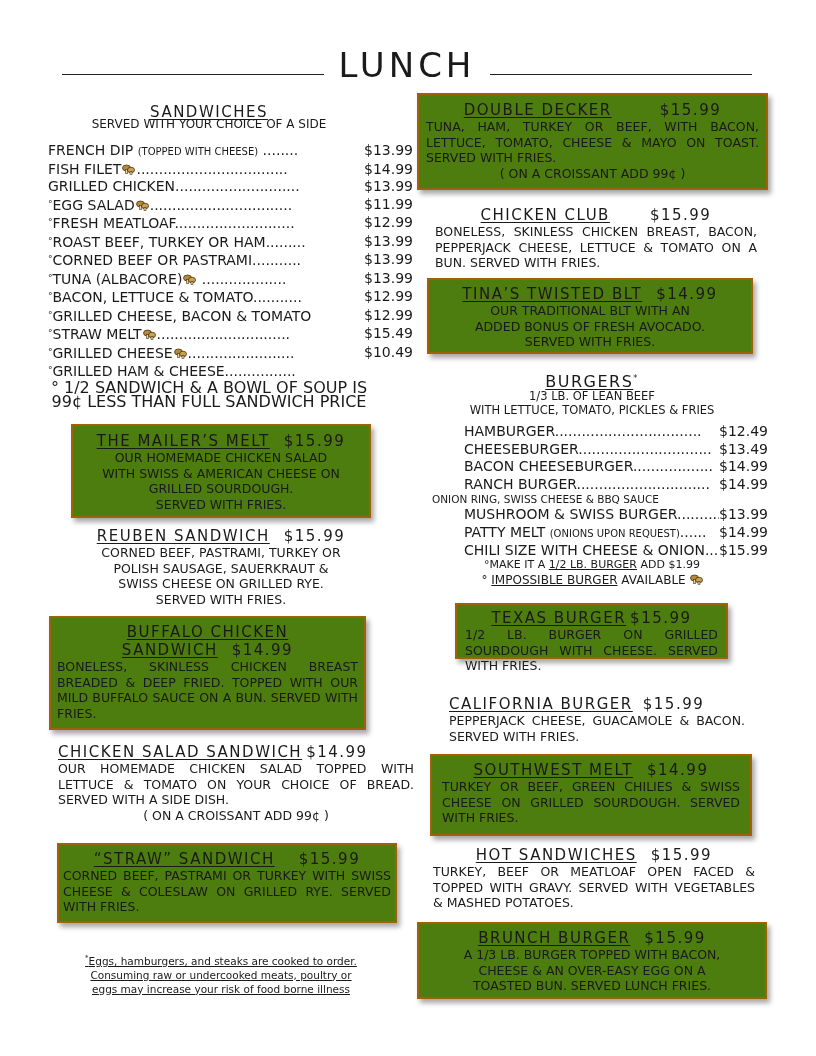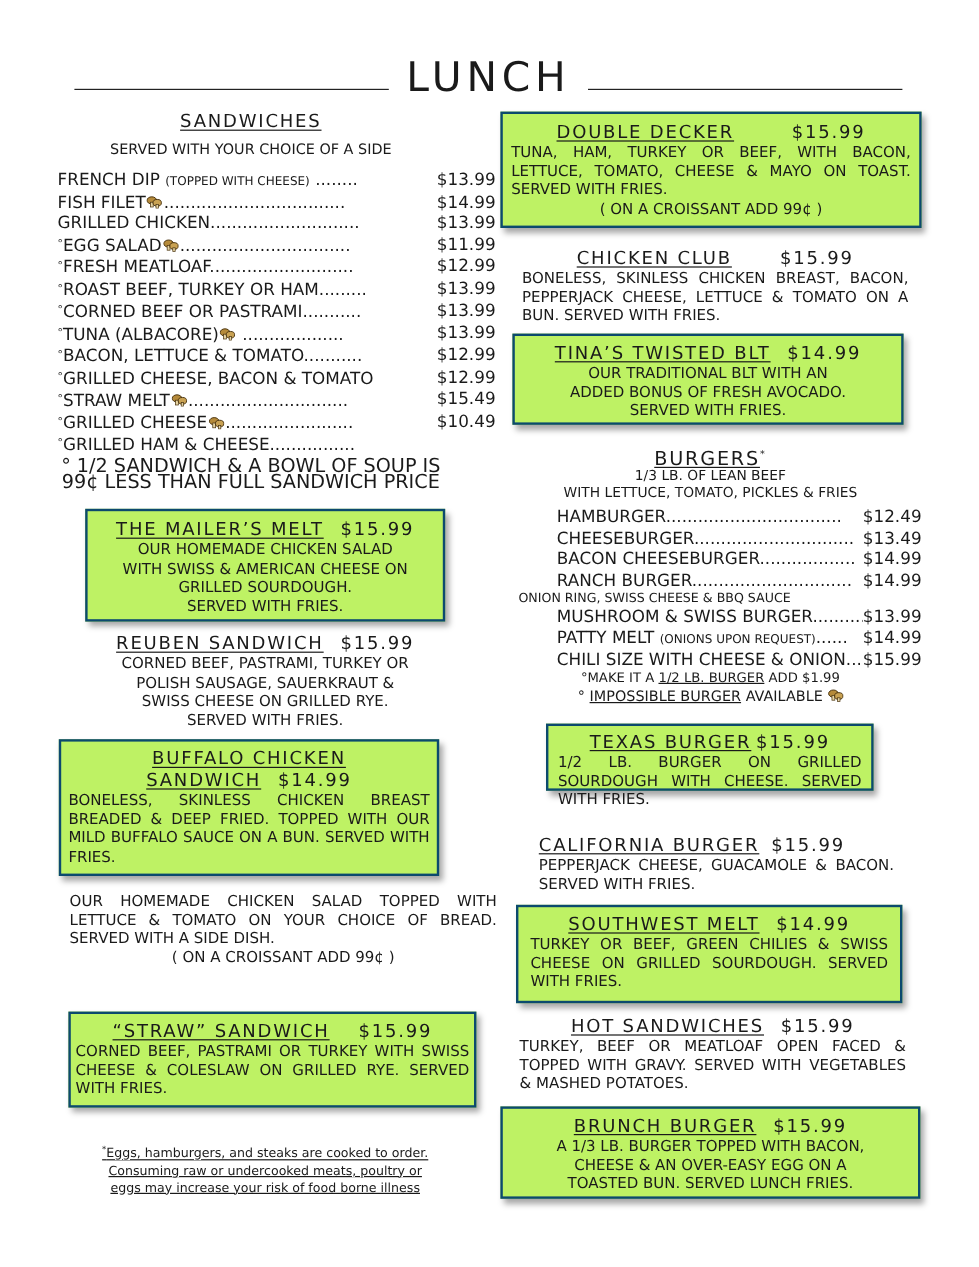--- a/index.html
+++ b/index.html
@@ -4,21 +4,21 @@
 <style>
   html,body{margin:0;padding:0;background:#fff;}
   body{width:816px;height:1056px;position:relative;overflow:hidden;
        font-family:"DejaVu Sans",sans-serif;color:#1a1a1a;}
   .abs{position:absolute;}
   .title-wrap{position:absolute;left:62px;top:44px;width:690px;height:40px;}
   .title-line{position:absolute;top:30px;height:1px;background:#222;}
   .title{position:absolute;left:0;right:0;top:2px;text-align:center;font-size:34px;
          letter-spacing:4px;font-family:"DejaVu Sans",sans-serif;font-weight:normal;line-height:38px;}
   .title span{background:#fff;padding:0 6px;}
-  .box{position:absolute;border:2px solid #0c4a6e;box-shadow:3px 4px 5px rgba(0,0,0,0.35);background:#bef264;box-sizing:border-box;}
+  .box{position:absolute;border:2px solid #a16207;box-shadow:3px 4px 5px rgba(0,0,0,0.35);background:#4d7c0f;box-sizing:border-box;}
   .hdr{font-size:15px;letter-spacing:1.5px;text-align:center;line-height:18px;}
   .hdr .nm{text-decoration:underline;text-decoration-thickness:1px;text-underline-offset:2px;}
   .hdr .pr{margin-left:14px;}
   .desc{font-size:12.5px;line-height:15.5px;text-align:justify;text-align-last:left;}
   .desc.c{text-align:center;text-align-last:center;}
   .sub{font-size:11.5px;text-align:center;line-height:14px;}
   .row{display:flex;font-size:14px;line-height:17.5px;white-space:nowrap;}
   .row .n{flex:1;overflow:hidden;}
   .row .p{width:50px;text-align:left;}
   .small{font-size:10px;}
@@ -29,21 +29,21 @@
 </style>
 </head>
 <body>
 
 <div class="title-wrap">
   <div class="title-line" style="left:0;width:262px;"></div>
   <div class="title-line" style="right:0;width:262px;"></div>
   <div class="title"><span>LUNCH</span></div>
 </div>
 
-<div class="abs hdr" style="left:44px;top:92px;width:330px;">
+<div class="abs hdr" style="left:44px;top:103px;width:330px;">
   <span class="nm">SANDWICHES</span>
 </div>
 <div class="abs sub" style="left:44px;top:117px;width:330px;font-size:12px;">SERVED WITH YOUR CHOICE OF A SIDE</div>
 
 <div class="abs" id="sandwich-list" style="left:48px;top:142px;width:366px;">
     <div class="row">
       <div class="n"><span>FRENCH DIP</span> <span class="small">(TOPPED WITH CHEESE)</span><span> ........</span></div>
       <div class="p">$13.99</div>
     </div>
     <div class="row">
@@ -146,20 +146,21 @@
   </div>
 </div>
 
 <div class="box" style="left:49px;top:616px;width:317px;height:114px;padding:5px 6px;">
   <div class="hdr"><span class="nm">BUFFALO CHICKEN</span></div>
   <div class="hdr"><span class="nm">SANDWICH</span><span class="pr">$14.99</span></div>
   <div class="desc">BONELESS, SKINLESS CHICKEN BREAST BREADED &amp; DEEP FRIED. TOPPED WITH OUR MILD BUFFALO SAUCE ON A BUN. SERVED WITH FRIES.</div>
 </div>
 
 <div class="abs" style="left:58px;top:743px;width:356px;">
+  <div class="hdr" style="text-align:left;"><span class="nm">CHICKEN SALAD SANDWICH</span><span style="margin-left:4px;">$14.99</span></div>
   <div class="desc">OUR HOMEMADE CHICKEN SALAD TOPPED WITH LETTUCE &amp; TOMATO ON YOUR CHOICE OF BREAD. SERVED WITH A SIDE DISH.</div>
   <div class="desc c">( ON A CROISSANT ADD 99¢ )</div>
 </div>
 
 <div class="box" style="left:57px;top:843px;width:340px;height:80px;padding:5px 4px;">
   <div class="hdr"><span class="nm">“STRAW” SANDWICH</span><span class="pr" style="margin-left:24px;">$15.99</span></div>
   <div class="desc">CORNED BEEF, PASTRAMI OR TURKEY WITH SWISS CHEESE &amp; COLESLAW ON GRILLED RYE. SERVED WITH FRIES.</div>
 </div>
 
 <div class="abs" style="left:56px;top:951px;width:330px;">

